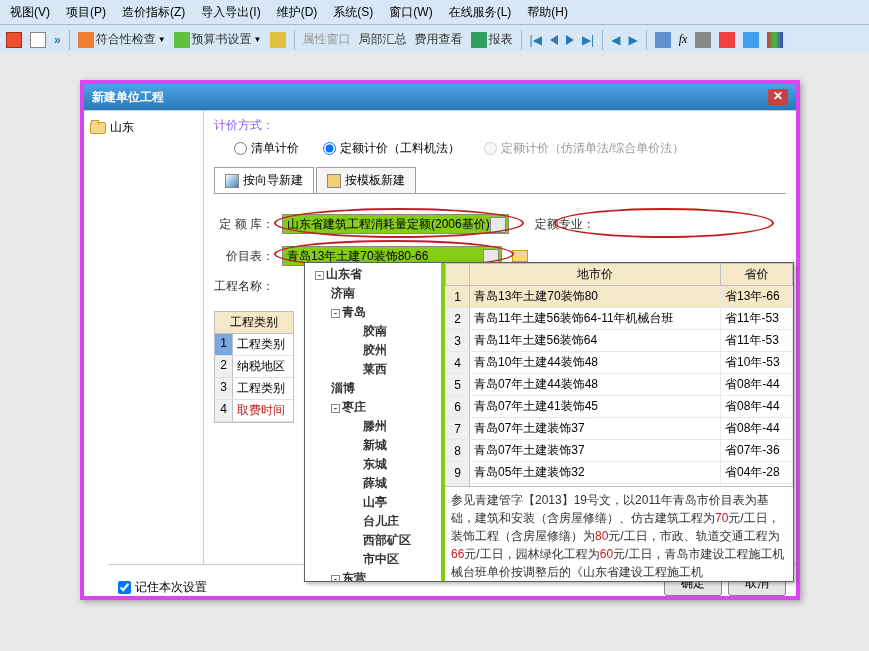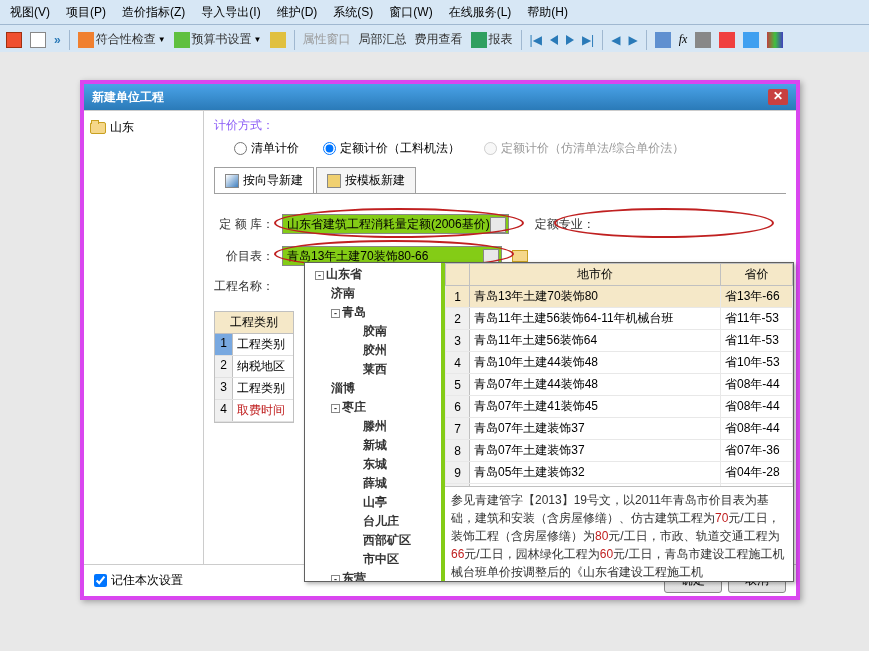--- a/index.html
+++ b/index.html
@@ -69,21 +69,21 @@
 .pop-right { flex: 1; display: flex; flex-direction: column; }
 .pop-grid { flex: 1; overflow: hidden; border-bottom: 1px solid #c0c0c0;}
 .pop-grid table { border-collapse: collapse; width: 100%;}
 .pop-grid th { background: #f5e8c8; border: 1px solid #c0c0c0; padding: 2px 4px; font-weight: normal; text-align: center;}
 .pop-grid td { border: 1px solid #e8e8e8; padding: 2px 4px; white-space: nowrap;}
 .pop-grid td.rn { background: #f0f0f0; text-align: center; width: 24px; border-right-color:#c0c0c0;}
 .pop-grid tr.sel td { background: #f5e8c8; }
 .pop-note { height: 94px; padding: 4px 6px; line-height: 1.5; overflow: hidden; color: #333;}
 .pop-note .r { color: #c02020;}
 
-.dlg-foot { height: 32px; border-top: 1px solid #ccc; display: flex; align-items: center; padding: 0 10px; gap: 10px; justify-content: space-between;}
+.dlg-foot { height: 32px; border-top: 1px solid #ccc; display: flex; align-items: flex-end; padding: 0 10px; gap: 10px; justify-content: space-between; margin-left: 24px;}
 .chkrow { display: flex; align-items: center; gap: 4px;}
 .btns { display: flex; gap: 6px; }
 .btn { padding: 3px 16px; border: 1px solid #888; background: linear-gradient(#fff,#e0e0e0); cursor: pointer; border-radius: 3px;}
 
 .icon-open { width:16px; height:12px; background:#f5d78a; border:1px solid #c8a020; display:inline-block;}
 </style>
 </head>
 <body>
 
 <div class="watermark wm1">GLodon</div>

